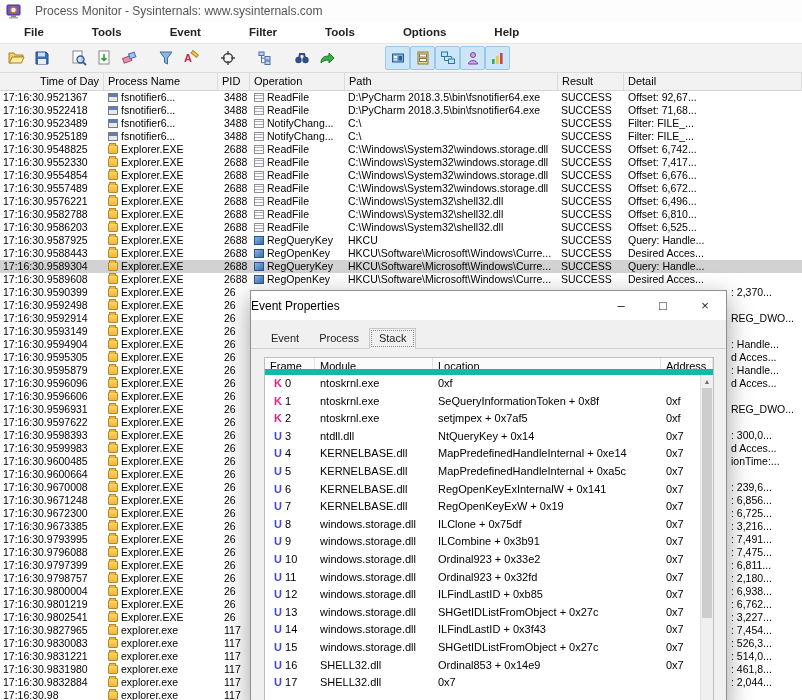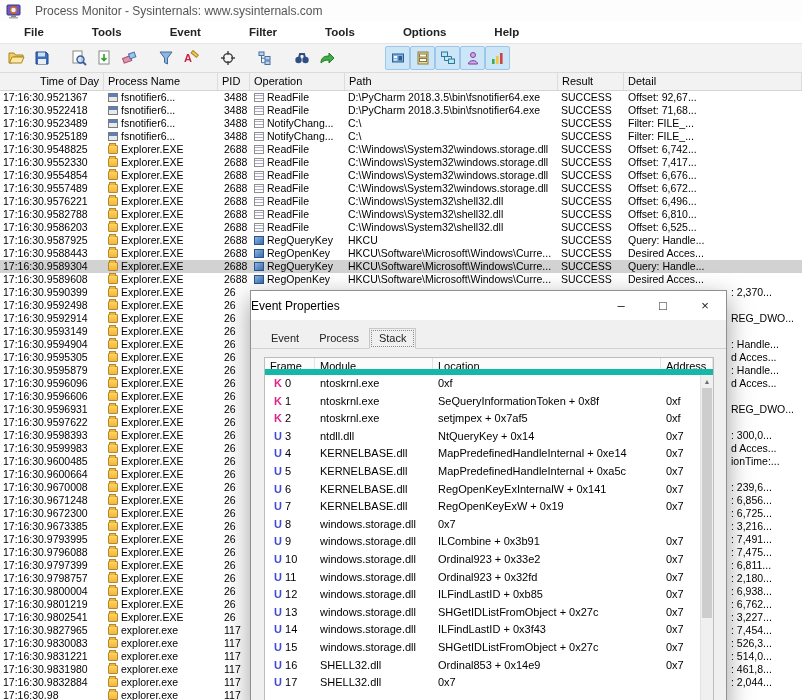--- a/index.html
+++ b/index.html
@@ -755,20 +755,21 @@
           </div>
           <div class="srow">
             <div class="scell sc-frame"><span class="ftU">U</span> 7</div>
             <div class="scell sc-module">KERNELBASE.dll</div>
             <div class="scell sc-location">RegOpenKeyExW + 0x19</div>
             <div class="scell sc-addr">0x7</div>
           </div>
           <div class="srow">
             <div class="scell sc-frame"><span class="ftU">U</span> 8</div>
             <div class="scell sc-module">windows.storage.dll</div>
+            <div class="scell sc-location">ILClone + 0x75df</div>
             <div class="scell sc-addr">0x7</div>
           </div>
           <div class="srow">
             <div class="scell sc-frame"><span class="ftU">U</span> 9</div>
             <div class="scell sc-module">windows.storage.dll</div>
             <div class="scell sc-location">ILCombine + 0x3b91</div>
             <div class="scell sc-addr">0x7</div>
           </div>
           <div class="srow">
             <div class="scell sc-frame"><span class="ftU">U</span> 10</div>

